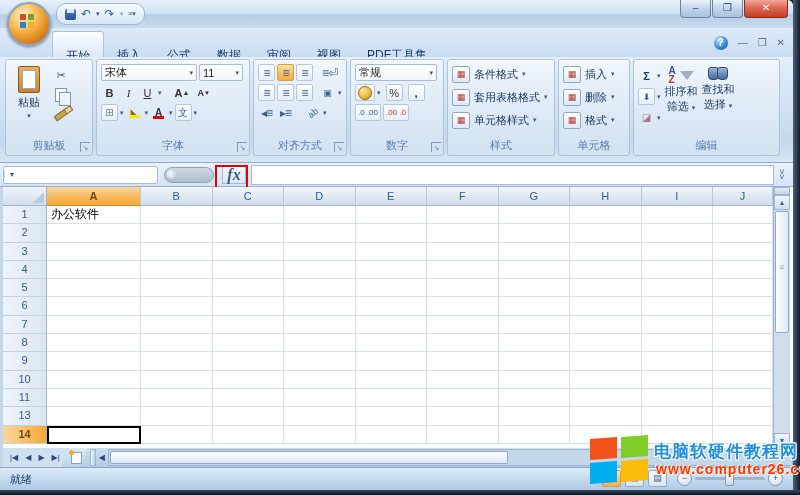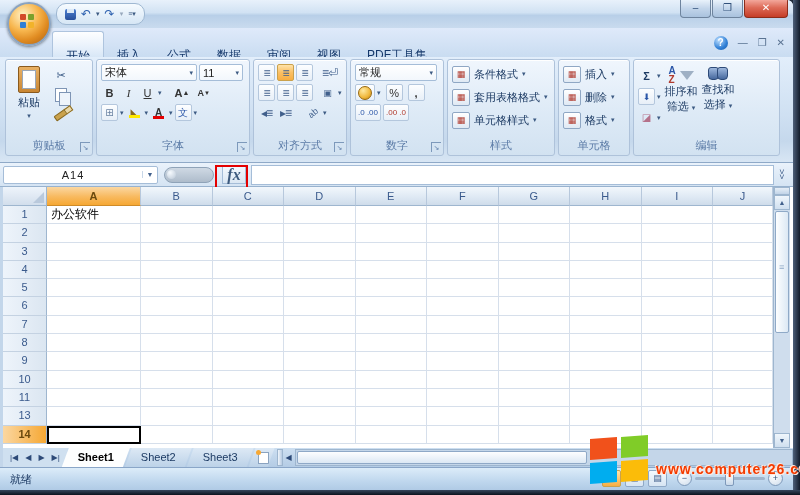--- a/index.html
+++ b/index.html
@@ -497,21 +497,20 @@
             <span>查找和</span>
             <span><span>选择</span> <span class="dd">▾</span></span>
           </div>
         </div>
         <div class="rg-label">编辑</div>
       </div>
     </div>
 
     <div class="fbar">
       <div class="namebox">
-        <span class="nb-text">A14</span>
         <span class="nb-drop">▼</span>
       </div>
       <div class="fb-capsule"></div>
       <div class="fxbtn">fx</div>
       <div class="fx-anno"></div>
       <div class="fb-input"></div>
       <div class="fb-chev">˅<br>˅</div>
     </div>
 
     <div class="gridwrap">
@@ -708,25 +707,20 @@
       </div>
     </div>
 
     <div class="tabbar">
       <div class="nav">
         <span class="navb">|◀</span>
         <span class="navb">◀</span>
         <span class="navb">▶</span>
         <span class="navb">▶|</span>
       </div>
-      <div style="display:flex">
-          <div class="stab active">Sheet1</div>
-          <div class="stab">Sheet2</div>
-          <div class="stab">Sheet3</div>
-        </div>
       <div class="addsheet"></div>
       <div class="hscroll">
         <div class="hs-split"></div>
         <span class="hs-btn">◀</span>
         <div class="hs-track">
           <div class="hs-thumb"></div>
         </div>
       </div>
     </div>
 
@@ -750,15 +744,16 @@
   <div class="rightedge"></div>
   <div class="bottomedge"></div>
 
   <div class="watermark">
     <div class="wm-logo">
       <i style="left:0;top:2px;background:#f1511b"></i>
       <i style="left:31px;top:0;background:#80cc28"></i>
       <i style="left:0;top:26px;background:#00adef"></i>
       <i style="left:31px;top:24px;background:#fbbc09"></i>
     </div>
+    <div class="wm-text">电脑软硬件教程网</div>
     <div class="wm-url">www.computer26.com</div>
   </div>
 </div>
 
 </body></html>

